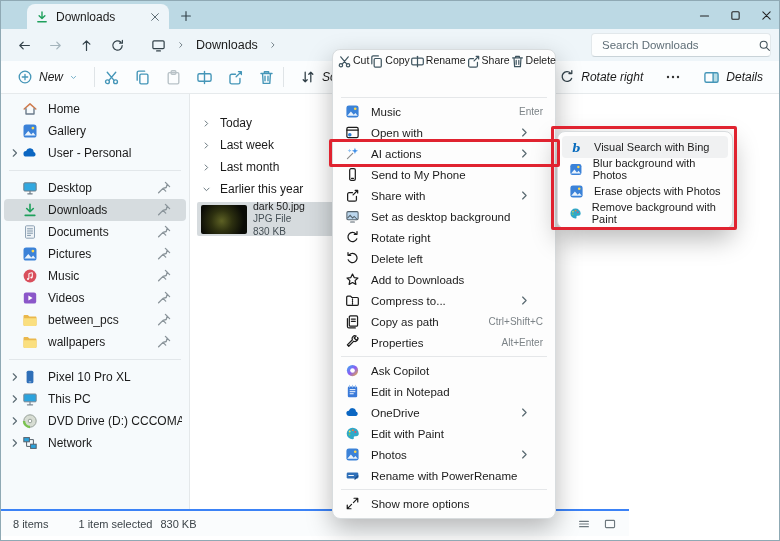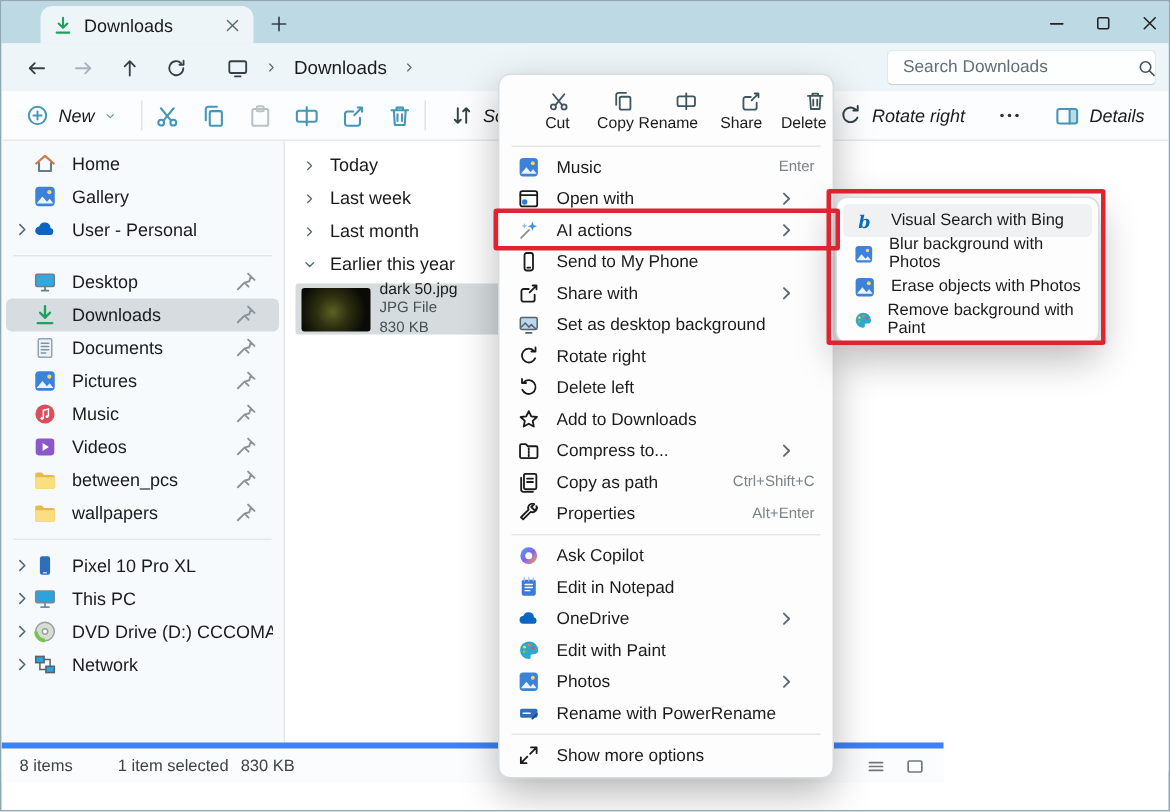--- a/index.html
+++ b/index.html
@@ -55,44 +55,44 @@
            padding-top:4px;overflow:hidden;}
   .sb-item{display:flex;align-items:center;height:22px;margin:0 3px;padding:0 4px;border-radius:4px;font-size:12px;color:#1b1b1b;}
   .sb-item.selected{background:#d6dcdf;}
   .sb-exp{width:14px;height:14px;color:#5a6a72;flex:none;display:inline-flex;}
   .sb-exp svg{width:100%;height:100%;}
   .sb-item .fico{width:16px;height:16px;margin-right:10px;}
   .sb-label{flex:1;white-space:nowrap;overflow:hidden;}
   .sb-pin{width:12px;height:12px;color:#8a949a;flex:none;}
   .sb-sep{height:1px;background:#e2e7ea;margin:6px 8px;}
 
-  .mainpane{position:absolute;left:190px;top:93px;width:590px;height:420px;background:#ffffff;padding-top:5px;}
+  .mainpane{position:absolute;left:190px;top:106px;width:590px;height:420px;background:#ffffff;padding-top:5px;}
   .grp{display:flex;align-items:center;gap:8px;height:22px;padding-left:10px;font-size:12px;color:#1b1b1b;}
   .grp .ic{width:11px;height:11px;color:#5a6a72;}
   .filetile{position:absolute;left:6px;top:95px;width:138px;height:34px;background:#d6dbde;border-radius:2px;
             display:flex;align-items:center;padding:2px 4px;gap:6px;}
   .thumb{width:46px;height:29px;border-radius:2px;background:radial-gradient(circle at 45% 55%, #5d6124 0%, #2e3110 35%, #0a0b06 75%);flex:none;}
   .fmeta{display:flex;flex-direction:column;line-height:1.25;overflow:hidden;}
   .fname{font-size:10.5px;color:#1b1b1b;white-space:nowrap;}
   .fsub{font-size:10px;color:#454f55;white-space:nowrap;}
 
   
-  .statusbar{position:absolute;left:0;top:494px;width:628px;height:27px;background:#fafcfd;border-top:4px solid #3b82f6;
+  .statusbar{position:absolute;left:0;top:508px;width:628px;height:27px;background:#fafcfd;border-top:2px solid #3b82f6;
              display:flex;align-items:center;font-size:11px;color:#3c4449;}
   .statusbar .s1{margin-left:12px;}
   .statusbar .s2{margin-left:30px;}
   .statusbar .s3{margin-left:8px;}
   .view-toggles{position:absolute;right:12px;display:flex;gap:12px;align-items:center;}
   .view-toggles .ic{width:14px;height:14px;color:#6d787e;}
 
   
   .ctxmenu{position:absolute;left:331px;top:48px;width:224px;background:#fdfdfd;border:1px solid #d8dcde;border-radius:8px;
            box-shadow:0 10px 26px rgba(0,0,0,.28);padding:4px;z-index:5;}
   .quickrow{display:flex;height:40px;}
-  .qa{flex:1;display:flex;flex-direction:column;align-items:flex-end;justify-content:center;gap:1px;border-radius:4px;}
+  .qa{flex:1;display:flex;flex-direction:row;align-items:flex-start;justify-content:center;gap:1px;border-radius:4px;}
   .qa .ic{width:15px;height:15px;color:#3f5560;}
   .qa-label{font-size:10.5px;color:#1b1b1b;}
   .msep{height:1px;background:#e5e7e9;margin:3px 4px;}
   .mi{display:flex;align-items:center;height:21px;padding:0 8px;border-radius:4px;font-size:11.5px;color:#1b1b1b;}
   .mi .fico{width:15px;height:15px;margin-right:11px;}
   .mi-label{flex:1;white-space:nowrap;overflow:hidden;}
   .mi-accel{font-size:10px;color:#7c8387;margin-left:8px;white-space:nowrap;}
   .mi-chev{width:10px;height:10px;color:#5a6a72;margin-left:8px;}
   .fico{display:inline-flex;}
   .fico svg{width:100%;height:100%;}

